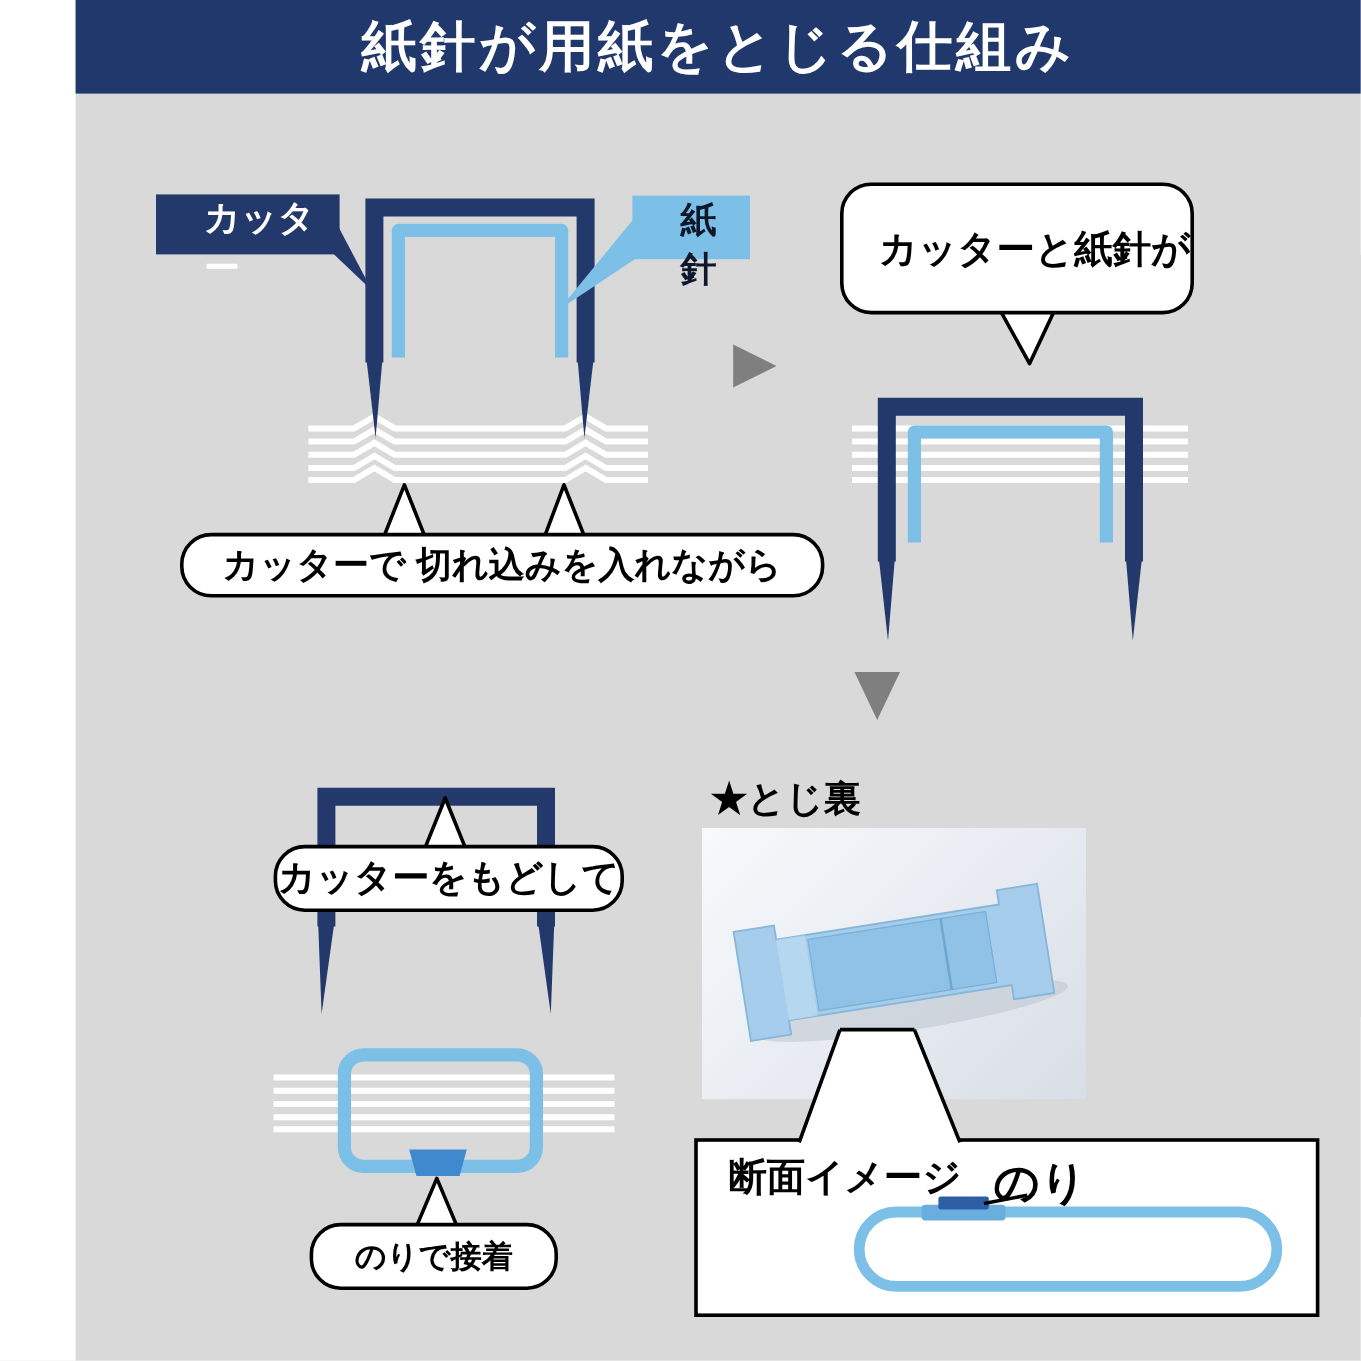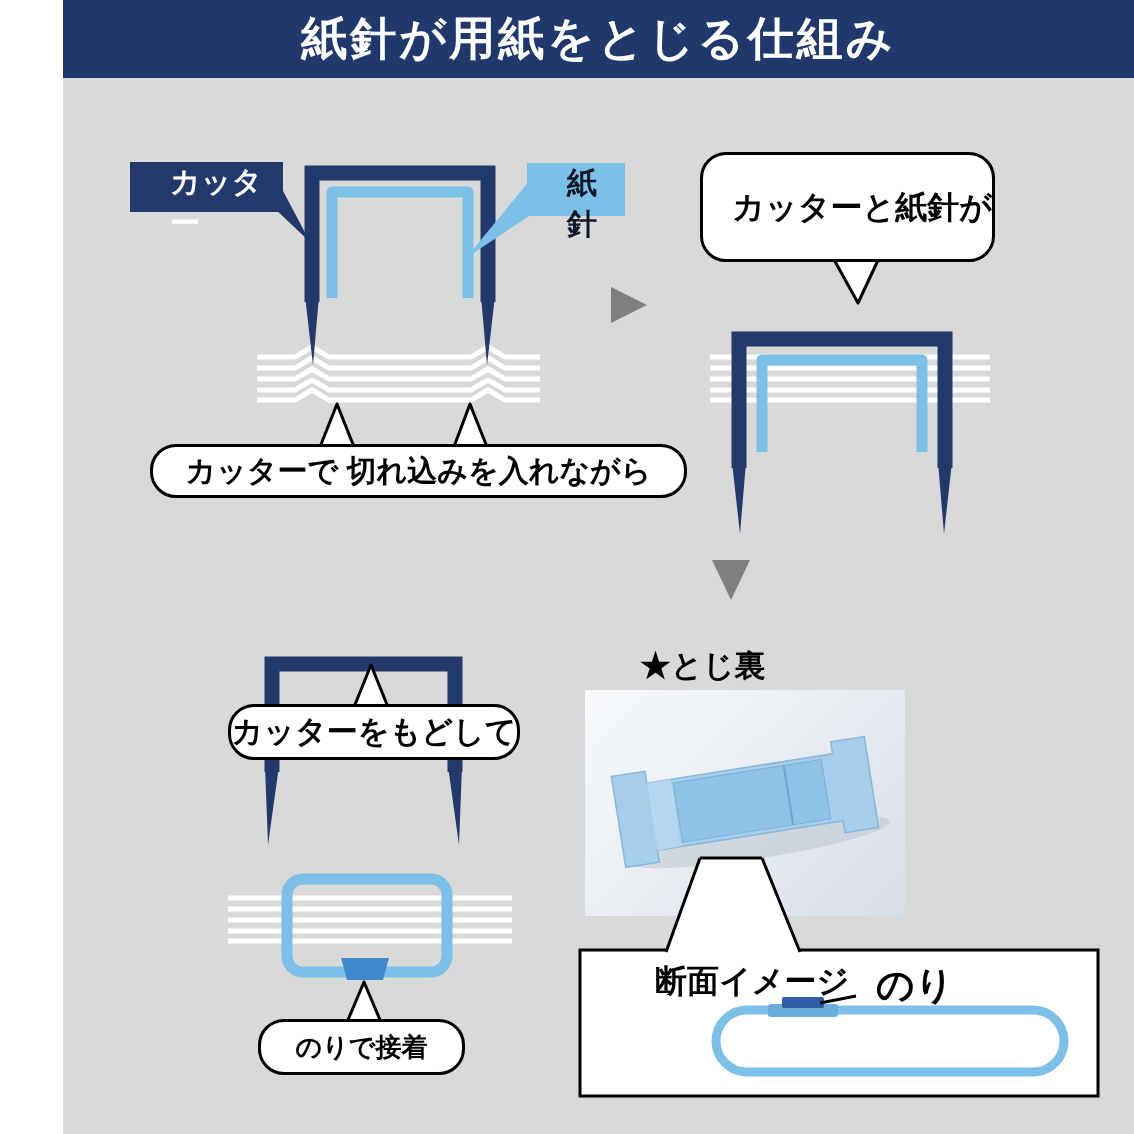--- a/index.html
+++ b/index.html
@@ -26,21 +26,21 @@
     border-radius:26px;display:flex;align-items:center;justify-content:center;
     font-weight:900;color:#000;box-sizing:border-box;
   }
   .tag{
     position:absolute;z-index:2;display:flex;align-items:flex-start;justify-content:center;
     font-weight:900;box-sizing:border-box;padding-left:40px;
   }
   .tag.navy{background:#24396b;color:#ffffff;}
   .tag.blue{background:#7cc0e8;color:#0f172a;}
   .plain-label{
-    position:absolute;z-index:2;font-weight:900;color:#000;margin-left:48px;
+    position:absolute;z-index:2;font-weight:900;color:#000;
   }
   .photo{
     position:absolute;left:585px;top:690px;width:320px;height:226px;z-index:0;
     background:linear-gradient(135deg,#f7f9fb 0%,#e7ebf1 55%,#d8dee7 100%);
   }
   .twoline span{display:block;}
 </style>
 </head>
 <body>
 

